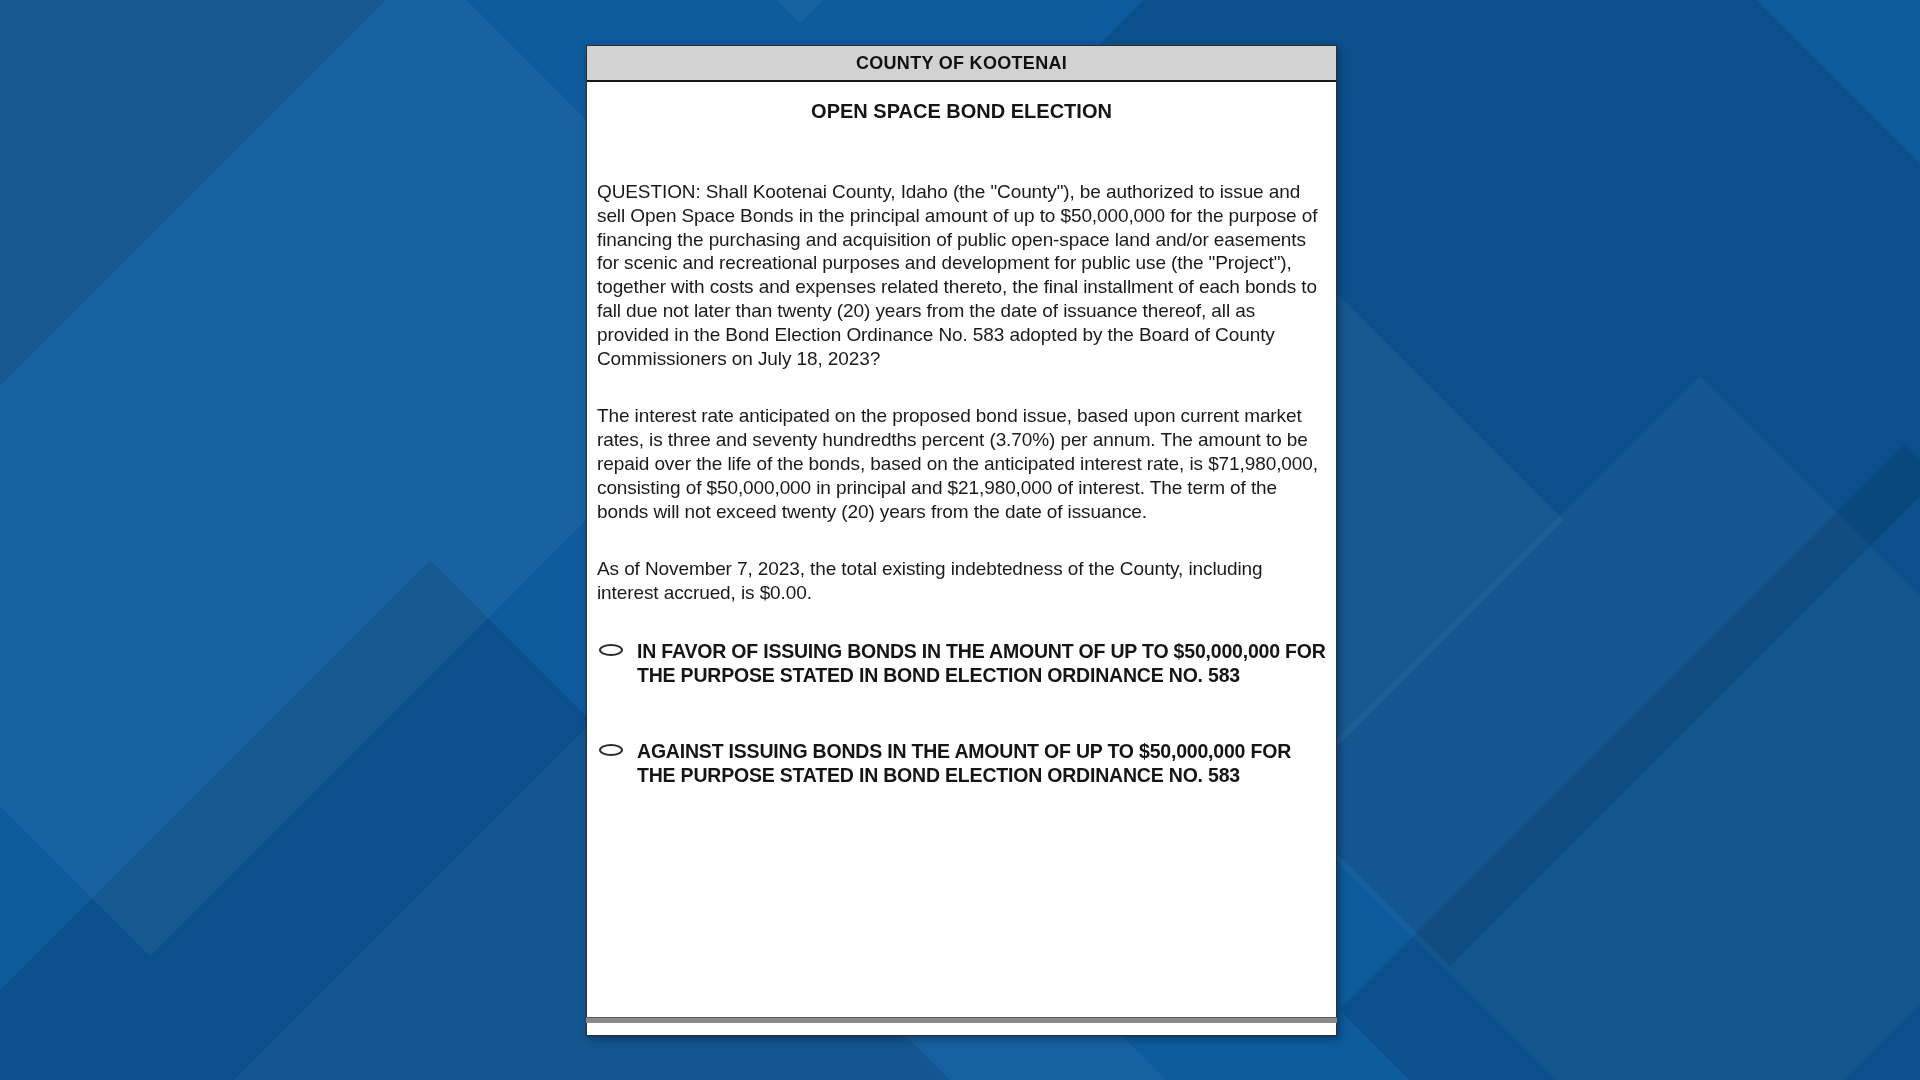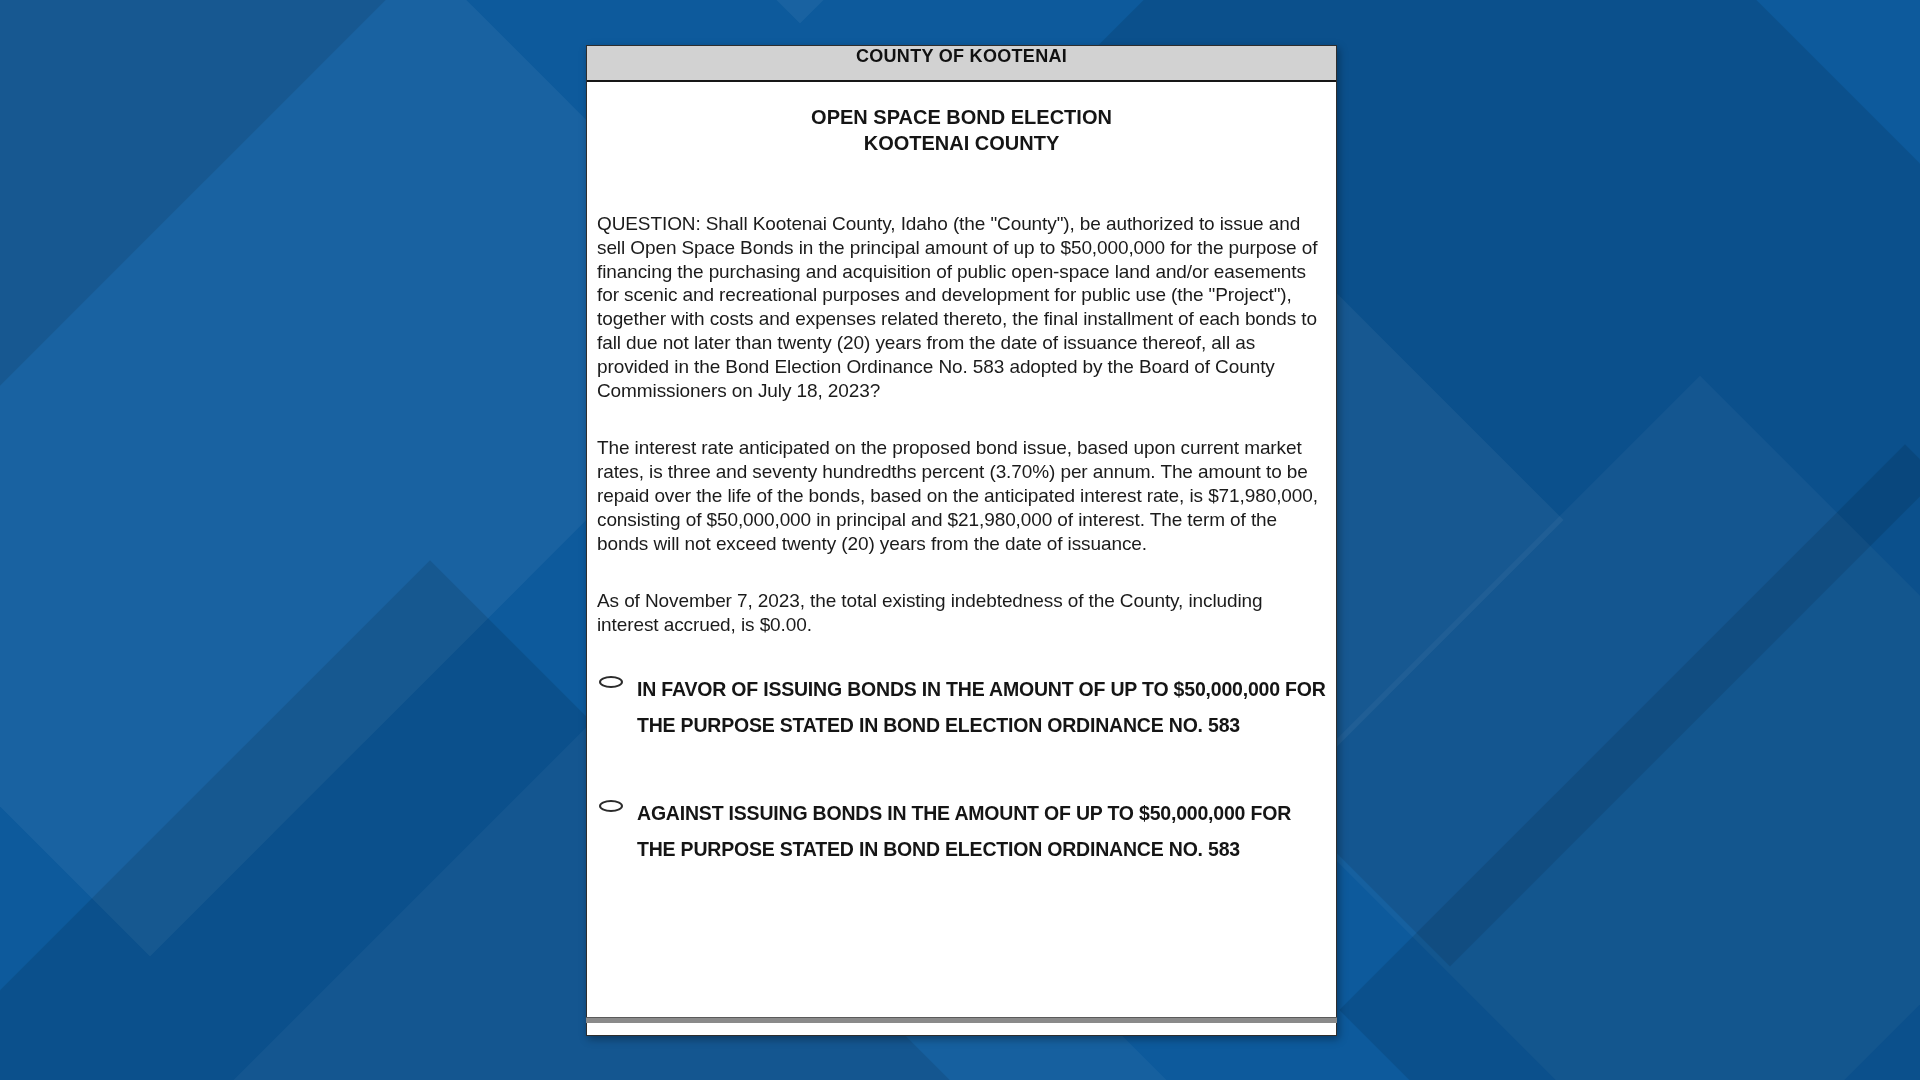--- a/index.html
+++ b/index.html
@@ -24,42 +24,42 @@
   .d9{left:1400px;top:500px;width:600px;height:600px;background:rgba(255,255,255,0.04);}
   
   .ballot{
     position:absolute;left:586px;top:45px;width:751px;height:991px;
     background:#ffffff;border:1px solid #2e2e2e;box-sizing:border-box;
     box-shadow:2px 3px 8px rgba(0,0,0,0.35);
     color:#1b1b1b;
   }
   .county-bar{
     height:34px;background:#d2d2d2;border-bottom:2px solid #161616;
-    display:flex;justify-content:center;
+    display:flex;align-items:center;justify-content:center;
   }
   .county-bar span{
     font-weight:bold;font-size:18px;color:#111;letter-spacing:0.3px;
   }
   .doc-body{padding:12px 10px 0;position:relative;}
   .title-block{
     text-align:center;font-weight:bold;font-size:20px;line-height:26px;
-    margin:10px 0 56px;color:#151515;
+    margin:4px 0 56px;color:#151515;
   }
   p.para{
     margin:14px 0 34px;font-size:19px;line-height:23.8px;letter-spacing:-0.1px;
   }
   .choice{
     display:flex;align-items:flex-start;margin:0 0 52px;
   }
   .oval{
     flex:0 0 auto;width:24px;height:12px;border:2px solid #2b2b2b;
     border-radius:50%;margin:5px 14px 0 2px;background:#ffffff;box-sizing:border-box;
   }
   .choice-label{
-    font-weight:bold;font-size:19.5px;line-height:36px;letter-spacing:-0.2px;color:#151515;
+    font-weight:bold;font-size:19.5px;line-height:24px;letter-spacing:-0.2px;color:#151515;
   }
   .bottom-rule{
     position:absolute;left:-1px;right:-1px;bottom:12px;height:5px;background:#8a8a8a;
     border-top:1px solid #5a5a5a;
   }
 </style>
 </head>
 <body>
 
 <div class="bg">
@@ -74,21 +74,20 @@
   <div class="dm dark d8"></div>
 
   <div class="ballot">
     <div class="county-bar">
       <span>COUNTY OF KOOTENAI</span>
     </div>
 
     <div class="doc-body">
       <div class="title-block">
         <div>OPEN SPACE BOND ELECTION</div>
-        <div>KOOTENAI COUNTY</div>
       </div>
 
       <p class="para">QUESTION: Shall Kootenai County, Idaho (the "County"), be authorized to issue and sell Open Space Bonds in the principal amount of up to $50,000,000 for the purpose of financing the purchasing and acquisition of public open-space land and/or easements for scenic and recreational purposes and development for public use (the "Project"), together with costs and expenses related thereto, the final installment of each bonds to fall due not later than twenty (20) years from the date of issuance thereof, all as provided in the Bond Election Ordinance No. 583 adopted by the Board of County Commissioners on July 18, 2023?</p>
       <p class="para">The interest rate anticipated on the proposed bond issue, based upon current market rates, is three and seventy hundredths percent (3.70%) per annum. The amount to be repaid over the life of the bonds, based on the anticipated interest rate, is $71,980,000, consisting of $50,000,000 in principal and $21,980,000 of interest. The term of the bonds will not exceed twenty (20) years from the date of issuance.</p>
       <p class="para">As of November 7, 2023, the total existing indebtedness of the County, including interest accrued, is $0.00.</p>
 
       <div class="choice">
         <span class="oval"></span>
         <span class="choice-label">IN FAVOR OF ISSUING BONDS IN THE AMOUNT OF UP TO $50,000,000 FOR THE PURPOSE STATED IN BOND ELECTION ORDINANCE NO. 583</span>
       </div>

